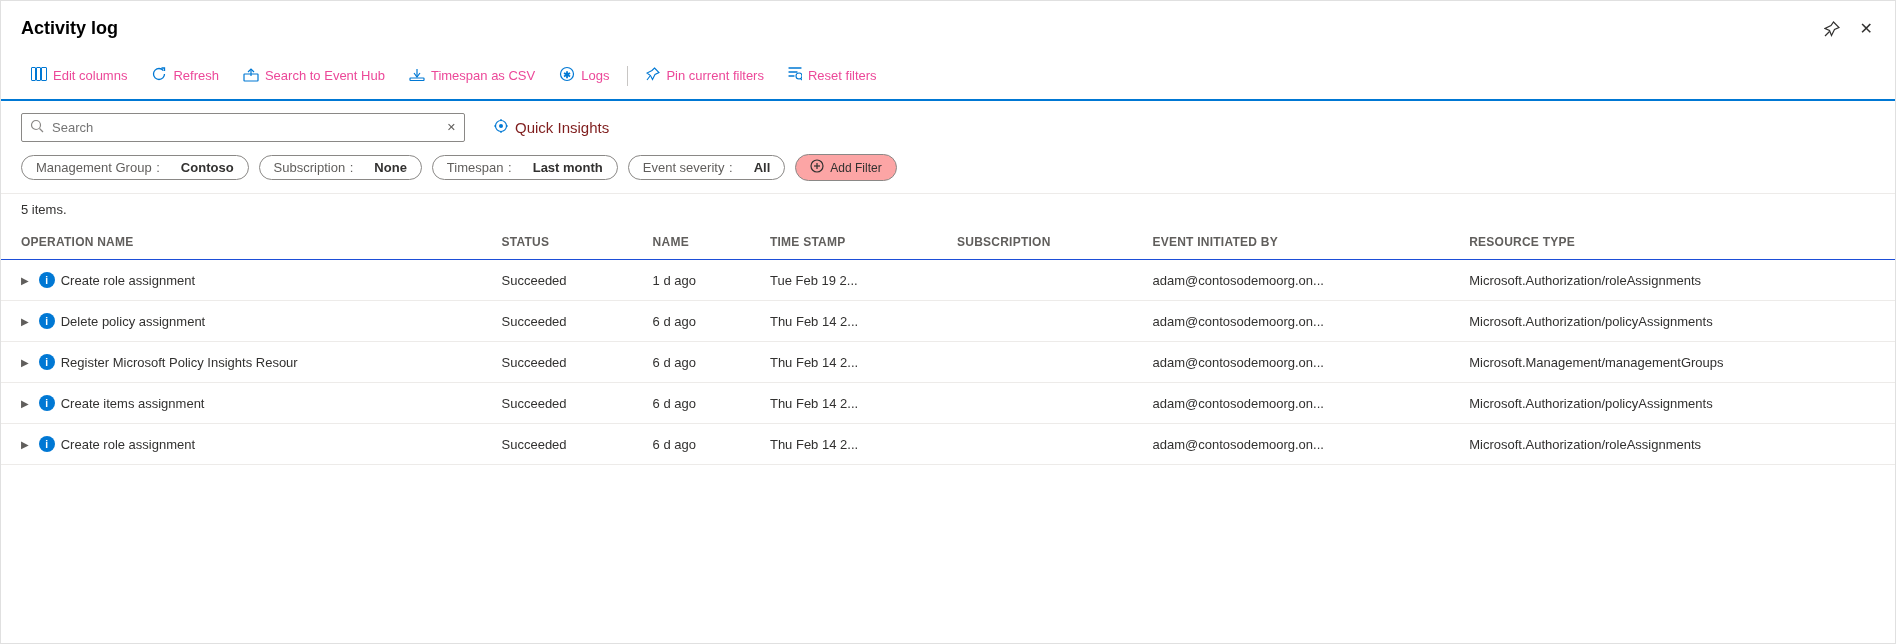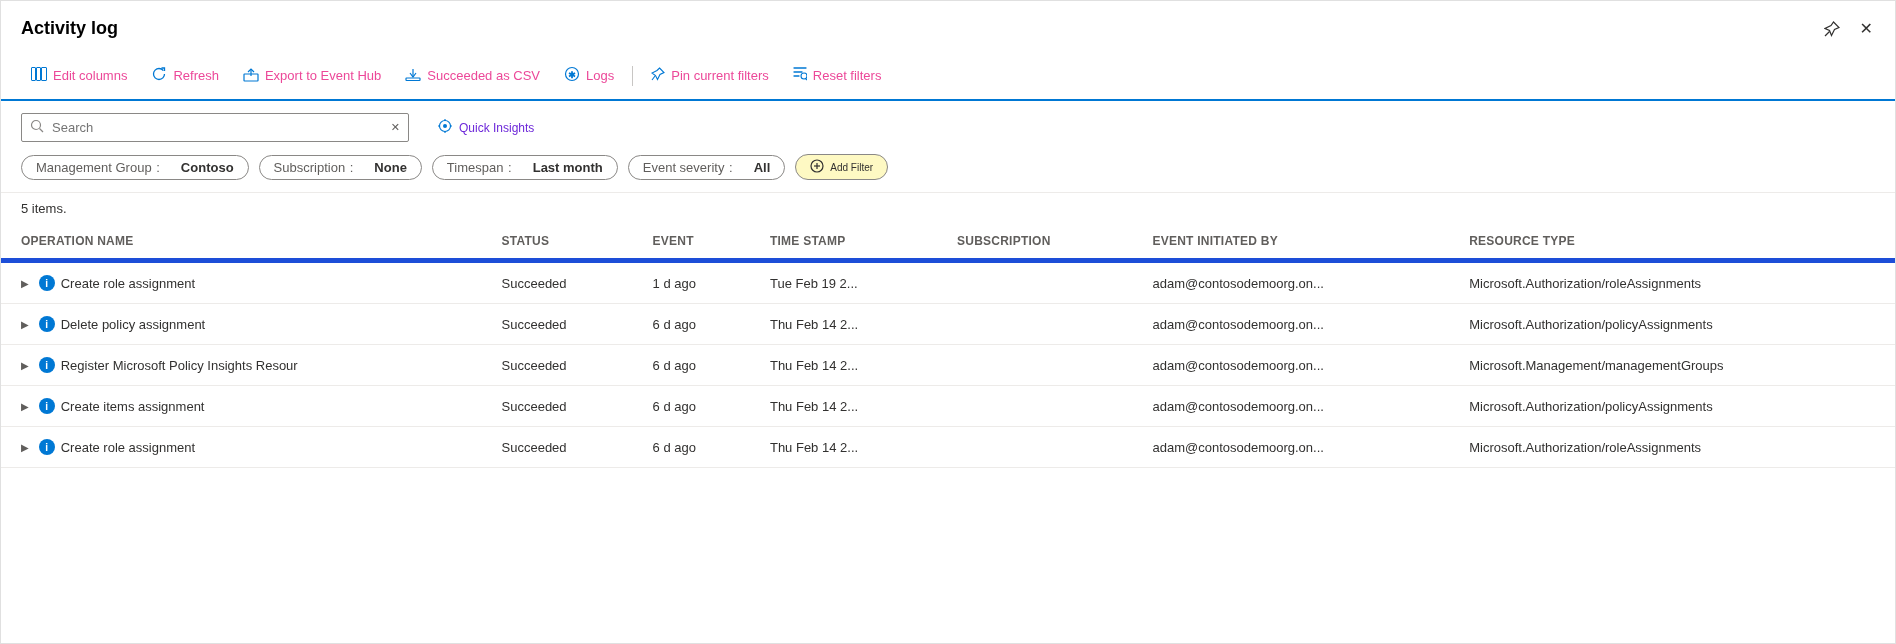--- a/index.html
+++ b/index.html
@@ -80,21 +80,21 @@
       align-items: center;
       gap: 20px;
       margin-bottom: 12px;
     }
     .search-box {
       display: flex;
       align-items: center;
       border: 1px solid #8a8886;
       border-radius: 2px;
       padding: 5px 8px;
-      width: 388px;
+      width: 444px;
       gap: 8px;
     }
     .search-box input {
       border: none;
       outline: none;
       flex: 1;
       font-size: 13px;
       color: #323130;
     }
     .search-clear {
@@ -104,22 +104,22 @@
       background: none;
       border: none;
     }
     .quick-insights-btn {
       display: flex;
       align-items: center;
       gap: 6px;
       background: none;
       border: none;
       cursor: pointer;
-      color: #6d28d9;
-      font-size: 12px;
+      color: #7f1d1d;
+      font-size: 15px;
       padding: 4px 8px;
     }
     .filter-row {
       display: flex;
       align-items: center;
       gap: 10px;
       flex-wrap: wrap;
     }
     .filter-pill {
       display: flex;
@@ -140,36 +140,36 @@
       font-weight: 600;
       color: #323130;
     }
     .add-filter-btn {
       display: flex;
       align-items: center;
       gap: 6px;
       border: 1px solid #8a8886;
       border-radius: 20px;
       padding: 4px 14px;
-      font-size: 10px;
-      cursor: pointer;
-      background: #fef9c3;
+      font-size: 12px;
+      cursor: pointer;
+      background: #fca5a5;
       color: #323130;
     }
     .items-count {
       padding: 8px 20px;
       font-size: 13px;
       color: #323130;
     }
     .data-table {
       width: 100%;
       border-collapse: collapse;
     }
     .data-table thead tr {
-      border-bottom: 5px solid #1d4ed8;
+      border-bottom: 1px solid #1d4ed8;
     }
     .data-table th {
       padding: 10px 12px 10px 20px;
       text-align: left;
       font-size: 12px;
       font-weight: 600;
       color: #605e5c;
       letter-spacing: 0.02em;
       white-space: nowrap;
     }
@@ -256,31 +256,31 @@
       <span>Refresh</span>
     </button>
     <button class="toolbar-btn">
       <span>
         <svg width="16" height="16" viewBox="0 0 16 16" fill="none">
           <rect x="1" y="8" width="14" height="7" rx="0.5" stroke="#0078d4" stroke-width="1.2" fill="none"></rect>
           <polyline points="5,6 8,3 11,6" stroke="#0078d4" stroke-width="1.2" fill="none"></polyline>
           <line x1="8" y1="3" x2="8" y2="10" stroke="#0078d4" stroke-width="1.2"></line>
         </svg>
       </span>
-      <span>Export to Event Hub</span>
+      <span>Search to Event Hub</span>
     </button>
     <button class="toolbar-btn">
       <span>
         <svg width="16" height="16" viewBox="0 0 16 16" fill="none">
           <polyline points="5,7 8,11 11,7" stroke="#0078d4" stroke-width="1.2" fill="none"></polyline>
           <line x1="8" y1="11" x2="8" y2="3" stroke="#0078d4" stroke-width="1.2"></line>
           <rect x="1" y="12" width="14" height="2.5" rx="0.5" stroke="#0078d4" stroke-width="1.2" fill="none"></rect>
         </svg>
       </span>
-      <span>Succeeded as CSV</span>
+      <span>Timespan as CSV</span>
     </button>
     <button class="toolbar-btn">
       <span>
         <svg width="16" height="16" viewBox="0 0 16 16" fill="none">
           <circle cx="8" cy="8" r="6.5" stroke="#0078d4" stroke-width="1.2" fill="none"></circle>
           <text x="8" y="12" text-anchor="middle" font-size="9" fill="#0078d4" font-weight="bold">✱</text>
         </svg>
       </span>
       <span>Logs</span>
     </button>
@@ -364,21 +364,21 @@
 
   <div class="items-count">
     <span>5 items.</span>
   </div>
 
   <table class="data-table">
     <thead>
       <tr>
         <th>OPERATION NAME</th>
         <th>STATUS</th>
-        <th>EVENT</th>
+        <th>NAME</th>
         <th>TIME STAMP</th>
         <th>SUBSCRIPTION</th>
         <th>EVENT INITIATED BY</th>
         <th>RESOURCE TYPE</th>
       </tr>
     </thead>
     <tbody>
 
       <tr>
         <td>

